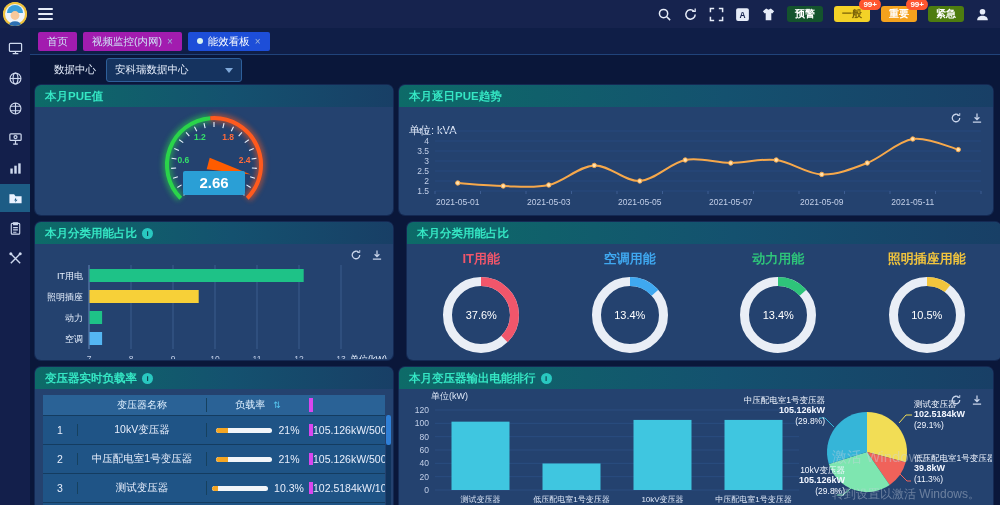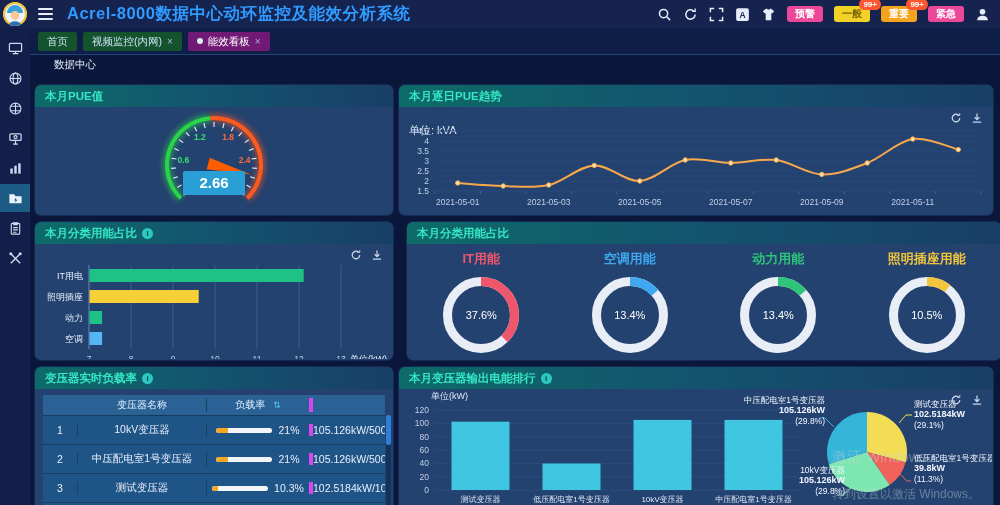--- a/index.html
+++ b/index.html
@@ -10,22 +10,22 @@
   .avatar{position:absolute;left:3px;top:2px;width:24px;height:24px;border-radius:50%;overflow:hidden;background:#ffd54a;z-index:8;cursor:pointer;}
   .hamburger{margin-left:38px;width:15px;display:flex;flex-direction:column;gap:3px;cursor:pointer;}
   .hamburger span{height:2px;background:#e6ecf8;border-radius:1px;}
   .app-title{margin-left:14px;font-size:16.5px;font-weight:bold;color:#2f9bff;letter-spacing:.5px;white-space:nowrap;}
   .header-right{margin-left:auto;display:flex;align-items:center;gap:11px;padding-right:10px;}
   .hicon{width:15px;height:15px;cursor:pointer;display:block;}
   .alarm-btn{position:relative;height:16px;line-height:16px;padding:0 8px;border-radius:3px;font-size:10px;font-weight:bold;color:#fff;cursor:pointer;border:none;}
   .badge{position:absolute;top:-7px;right:-11px;background:#ff5630;color:#fff;font-size:8px;line-height:11px;padding:0 4px;border-radius:7px;font-weight:bold;}
   
   .tabbar{position:absolute;left:30px;top:28px;width:970px;height:27px;background:#0f1e47;display:flex;align-items:center;gap:6px;padding-left:8px;box-sizing:border-box;border-bottom:1px solid #20437a;z-index:5;}
-  .tab{height:19px;line-height:19px;padding:0 9px;background:#14532d;border-radius:2px;font-size:10.5px;color:#cfe0f5;display:flex;align-items:center;gap:5px;cursor:pointer;white-space:nowrap;}
-  .tab.active{background:#701a75;color:#fff;}
+  .tab{height:19px;line-height:19px;padding:0 9px;background:#a21caf;border-radius:2px;font-size:10.5px;color:#cfe0f5;display:flex;align-items:center;gap:5px;cursor:pointer;white-space:nowrap;}
+  .tab.active{background:#1d4ed8;color:#fff;}
   .tab .dot{width:6px;height:6px;border-radius:50%;background:#d9f2ef;display:inline-block;}
   .tab .x{color:#9fb4d8;font-size:10px;cursor:pointer;}
   
   .sidebar{position:absolute;left:0;top:0;width:30px;height:505px;background:#131f4b;z-index:4;}
   .side-item{width:30px;height:28px;display:flex;align-items:center;justify-content:center;cursor:pointer;margin-top:2px;}
   .side-item:first-of-type{margin-top:34px;}
   .side-item.active{background:#1d5c85;}
   .side-item svg{width:15px;height:15px;}
   
   .filter-row{position:absolute;left:54px;top:58px;display:flex;align-items:center;gap:10px;z-index:3;}
@@ -145,44 +145,43 @@
         <path d="M4 11a8 8 0 0 1 16 0z" fill="#3aa0dc"></path>
         <circle cx="12" cy="13.5" r="4.4" fill="#f8c89a"></circle>
         <path d="M5 24a7.5 7.5 0 0 1 14 0z" fill="#2c6fb3"></path>
       </svg>
   </div>
   <div class="hamburger">
       <span></span>
       <span></span>
       <span></span>
     </div>
-  <div class="app-title">Acrel-8000数据中心动环监控及能效分析系统</div>
   <div class="header-right">
     <svg class="hicon" viewBox="0 0 16 16" fill="none" stroke="#e6ecf8" stroke-width="1.6">
         <circle cx="7" cy="7" r="4.4"></circle>
         <path d="M10.4 10.4L14 14"></path>
       </svg>
     <svg class="hicon" viewBox="0 0 16 16" fill="none" stroke="#e6ecf8" stroke-width="1.6">
         <path d="M13 8a5 5 0 1 1-1.4-3.5"></path>
         <path d="M13 1.5v3.2h-3.2" stroke-width="1.3"></path>
       </svg>
     <svg class="hicon" viewBox="0 0 16 16" fill="none" stroke="#e6ecf8" stroke-width="1.6">
         <path d="M1.5 5.5v-4h4M10.5 1.5h4v4M14.5 10.5v4h-4M5.5 14.5h-4v-4"></path>
       </svg>
     <svg class="hicon" viewBox="0 0 16 16">
         <rect x="1.2" y="1.2" width="13.6" height="13.6" rx="2" fill="#e6ecf8"></rect>
         <text x="8" y="11.5" font-size="9" font-weight="bold" text-anchor="middle" fill="#16234e">A</text>
       </svg>
     <svg class="hicon" viewBox="0 0 16 16" fill="#e6ecf8">
         <path d="M5.5 1.5L8 3l2.5-1.5L14 4.5 12 7l-1-.6V14H5V6.4L4 7 2 4.5z"></path>
       </svg>
-    <button class="alarm-btn" style="background:#ec4899"><span>预警</span></button>
+    <button class="alarm-btn" style="background:#14532d"><span>预警</span></button>
     <button class="alarm-btn" style="background:#f3d227;color:#7d6508"><span>一般</span><span class="badge">99+</span></button>
     <button class="alarm-btn" style="background:#f5a21d"><span>重要</span><span class="badge">99+</span></button>
-    <button class="alarm-btn" style="background:#ec4899"><span>紧急</span></button>
+    <button class="alarm-btn" style="background:#4d7c0f"><span>紧急</span></button>
     <svg class="hicon" viewBox="0 0 16 16" fill="#e6ecf8">
         <circle cx="8" cy="5" r="3"></circle>
         <path d="M2.3 14c0-3.1 2.6-4.7 5.7-4.7s5.7 1.6 5.7 4.7z"></path>
       </svg>
   </div>
 </div>
 
 <div class="tabbar">
   <div class="tab">
       <span>首页</span>
@@ -193,20 +192,24 @@
     </div>
   <div class="tab active">
       <span class="dot"></span>
       <span>能效看板</span>
       <span class="x">×</span>
     </div>
 </div>
 
 <div class="filter-row">
   <span class="filter-label">数据中心</span>
+  <div class="select">
+    <span>安科瑞数据中心</span>
+    <span class="chev"></span>
+  </div>
 </div>
 
 <div class="panel" id="p-gauge">
   <div class="panel-title">
       <span>本月PUE值</span>
     </div>
   <div class="panel-body" style="height:108px">
     <svg id="gauge-svg" width="358" height="108" viewBox="0 0 358 108">
       <defs>
           <filter id="gblur" x="-30%" y="-30%" width="160%" height="160%">

